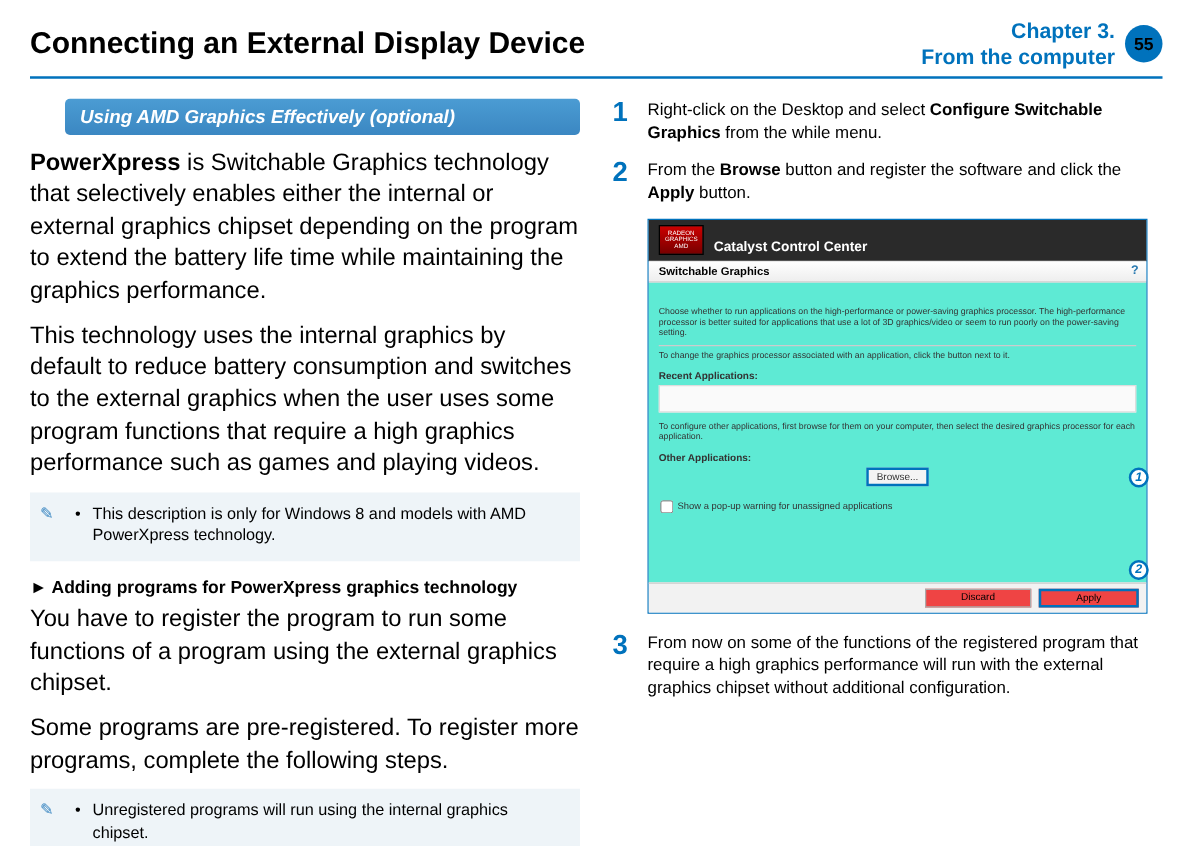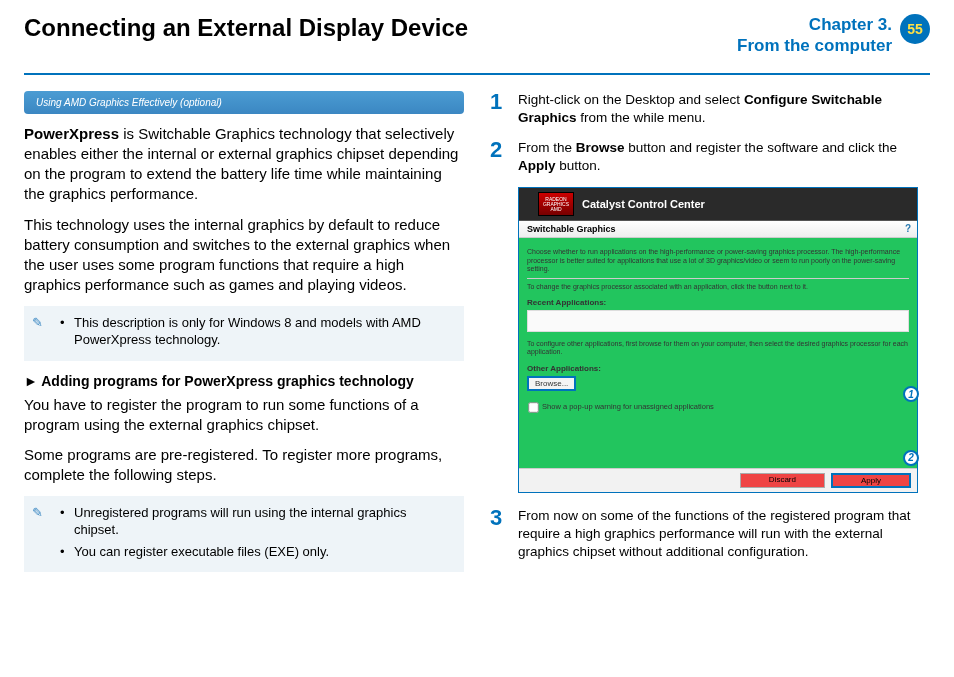--- a/index.html
+++ b/index.html
@@ -9,68 +9,70 @@
   width: 954px;
   height: 677px;
   overflow: hidden;
   color: #000;
 }
 .page {
   padding: 14px 24px 10px 24px;
 }
 .header {
   display: flex;
+  align-items: center;
   border-bottom: 2px solid #0072bc;
-  padding-bottom: 16px;
+  padding-bottom: 4px;
   margin-bottom: 16px;
 }
 .title {
   font-size: 24px;
   font-weight: 700;
   flex: 1;
 }
 .chapter {
   color: #0072bc;
   font-size: 17px;
   font-weight: 700;
   text-align: right;
   line-height: 1.25;
   margin-right: 8px;
 }
 .pagenum {
   background: #0072bc;
-  color: #fde047;
+  color: #000000;
   border-radius: 50%;
   width: 30px;
   height: 30px;
   display: flex;
   align-items: center;
   justify-content: center;
   font-weight: 700;
   font-size: 14px;
 }
 .columns {
   display: flex;
   gap: 26px;
 }
 .col {
   flex: 1;
   min-width: 0;
 }
 .section-bar {
   background: linear-gradient(#4b9cd3, #3b87c2);
   color: #fff;
-  font-weight: 400;
+  font-weight: 700;
   font-style: italic;
-  font-size: 10px;
+  font-size: 15px;
   padding: 6px 12px;
   border-radius: 4px;
   margin-bottom: 10px;
-}
-p { font-size: 15px; line-height: 1.35; margin-bottom: 10px; }
+  margin-left: 28px;
+}
+p { font-size: 19px; line-height: 1.35; margin-bottom: 10px; }
 .bold { font-weight: 700; }
 .note {
   background: #eef4f8;
   padding: 8px 10px 8px 36px;
   font-size: 13px;
   line-height: 1.35;
   position: relative;
   margin-bottom: 12px;
 }
 .note-icon {
@@ -106,22 +108,22 @@
   width: 400px;
   margin-left: 28px;
   margin-bottom: 14px;
   position: relative;
   font-family: Tahoma, Arial, sans-serif;
 }
 .shot-head {
   background: #2a2a2a;
   color: #fff;
   display: flex;
-  align-items: center;
-  padding: 4px 19px;
+  align-items: flex-end;
+  padding: 4px 8px;
   font-size: 10px;
   border-bottom: 1px solid #555;
 }
 .radeon {
   width: 36px; height: 24px;
   background: linear-gradient(#c00, #700);
   border: 1px solid #000;
   margin-right: 8px;
   display: flex; align-items:center; justify-content:center;
   font-size:5px; color:#fff; text-align:center; line-height:1;
@@ -133,29 +135,29 @@
   font-size: 9px;
   padding: 3px 8px;
   font-weight: 700;
   position: relative;
 }
 .help-icon {
   position: absolute; right: 6px; top: 2px;
   color: #2a7ab0; font-weight: 700; font-size: 10px;
 }
 .shot-body {
-  background: #22c55e;
+  background: #5eead4;
   font-size: 7px;
   color: #333;
-  padding: 6px 8px 0 8px;
+  padding: 16px 8px 0 8px;
 }
 .desc { border-bottom: 1px solid #ccc; padding: 4px 0; line-height:1.2; }
 .sect-label { font-weight: 700; font-size: 8px; margin: 3px 0; }
 .empty-row { border: 1px solid #ddd; height: 22px; margin-bottom: 4px; background:#fafafa;}
-.browse-row { display:flex; justify-content:flex-start; margin: 2px 0 6px; }
+.browse-row { display:flex; justify-content:center; margin: 2px 0 6px; }
 .browse-btn {
   border: 2px solid #0072bc; font-size: 8px; padding: 1px 6px; background: #f4f4f4;
 }
 .chk-row { font-size: 7.5px; padding: 4px 0; }
 .chk-row input { vertical-align: middle; transform: scale(0.8); }
 .shot-foot {
   border-top: 1px solid #ccc; background: #f2f2f2;
   display: flex; justify-content: flex-end; gap: 6px; padding: 4px 6px;
 }
 .foot-btn {

